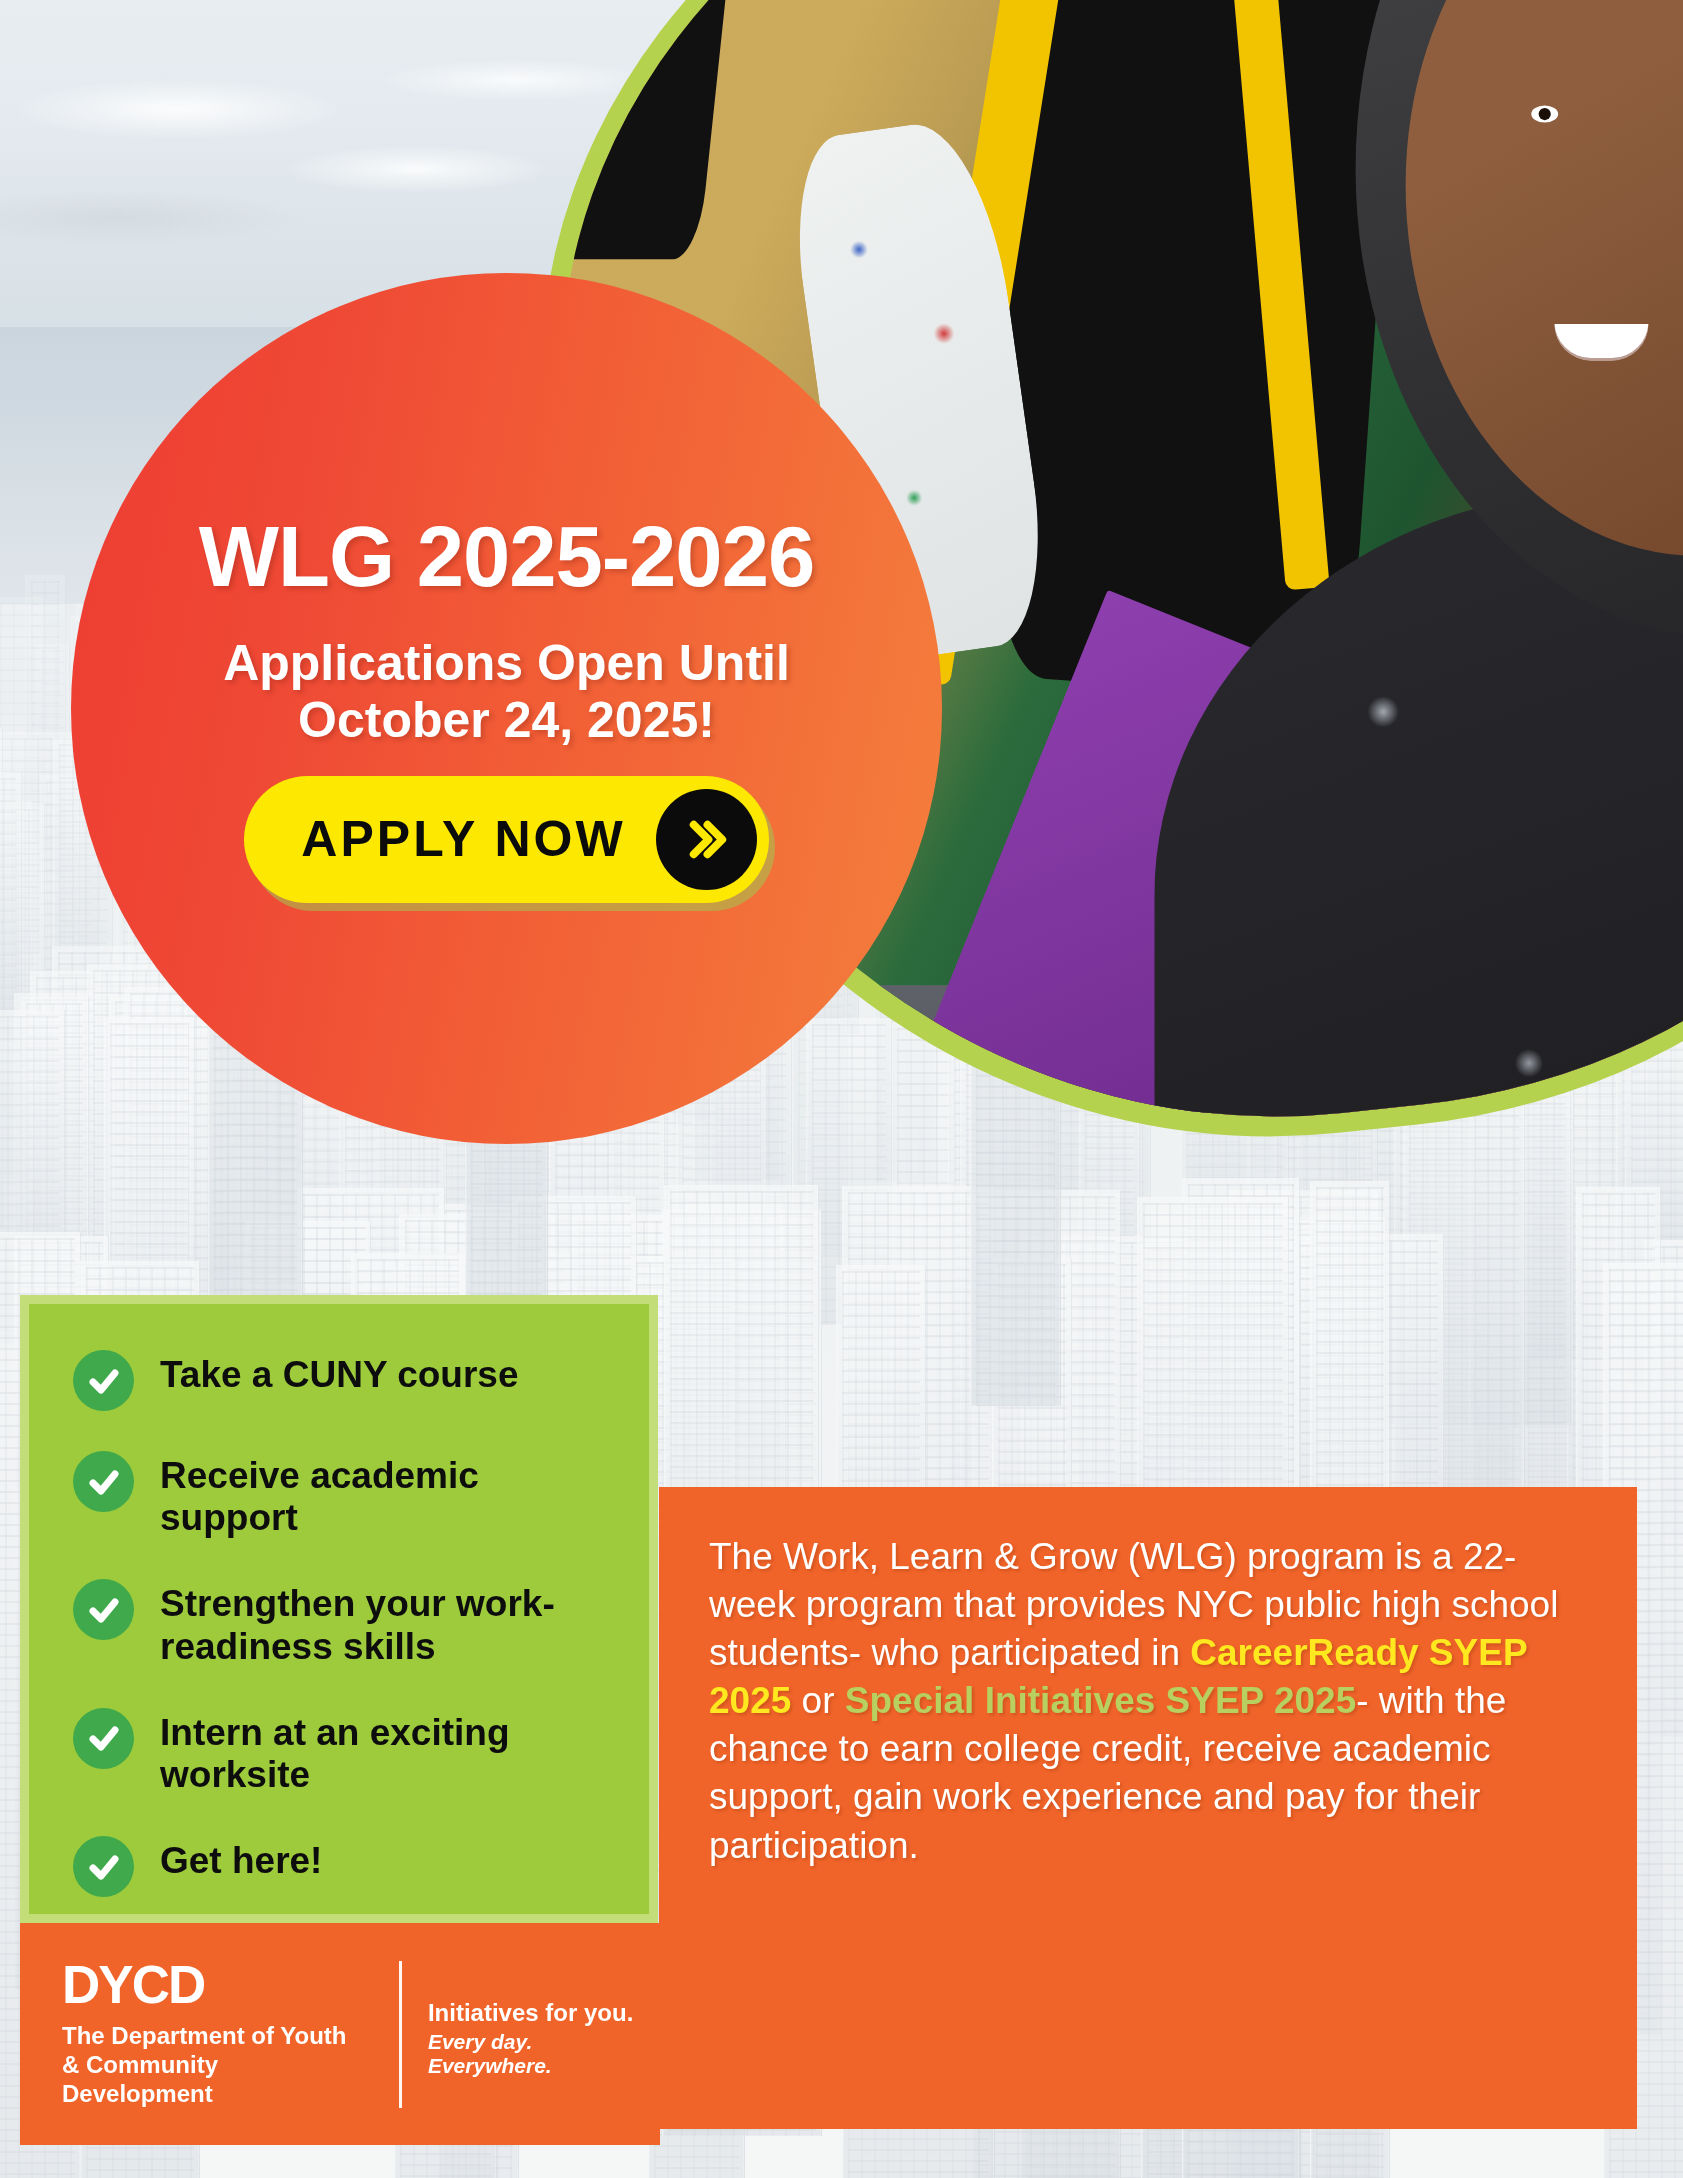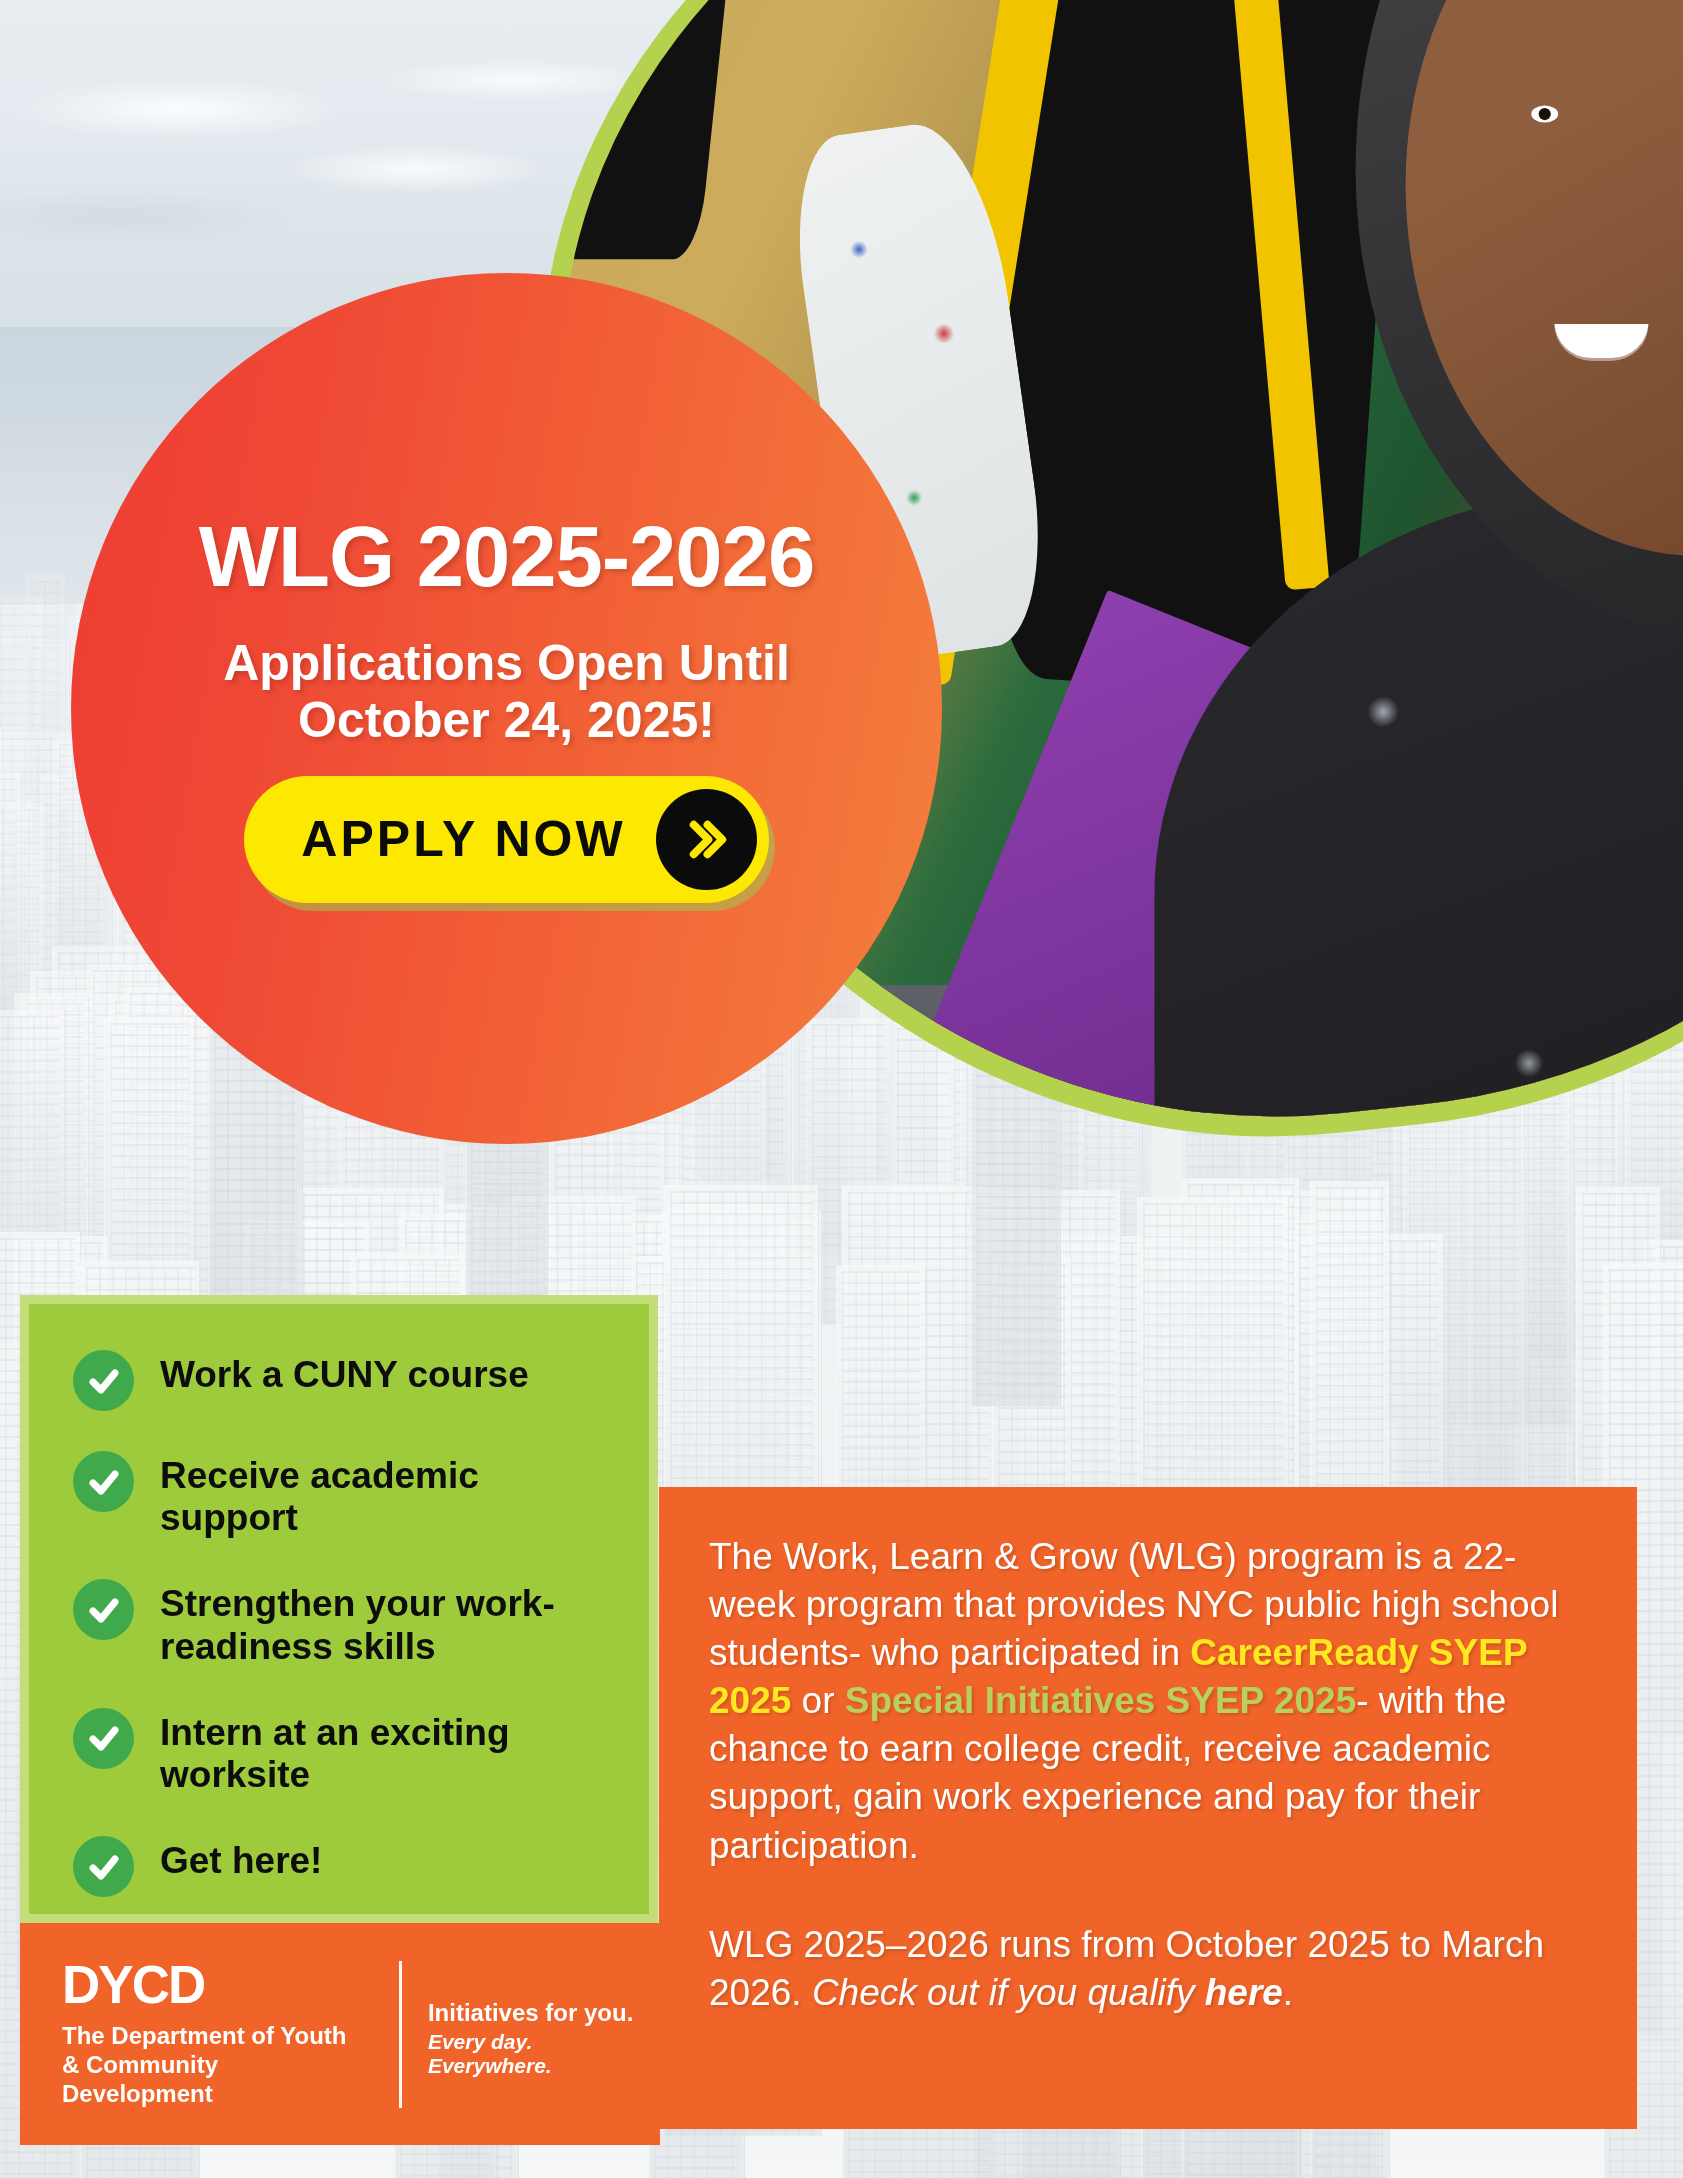--- a/index.html
+++ b/index.html
@@ -608,21 +608,21 @@
   </div>
 
   <div class="check-card">
 
     <div class="check-row">
       <span class="check-badge">
         <svg width="38" height="38" viewBox="0 0 38 38">
           <path d="M8 20 L16 28 L30 11" fill="none" stroke="#ffffff" stroke-width="7" stroke-linecap="round" stroke-linejoin="round"></path>
         </svg>
       </span>
-      <span class="check-text">Work a CUNY course</span>
+      <span class="check-text">Take a CUNY course</span>
     </div>
 
     <div class="check-row">
       <span class="check-badge">
         <svg width="38" height="38" viewBox="0 0 38 38">
           <path d="M8 20 L16 28 L30 11" fill="none" stroke="#ffffff" stroke-width="7" stroke-linecap="round" stroke-linejoin="round"></path>
         </svg>
       </span>
       <span class="check-text">Receive academic support</span>
     </div>
@@ -652,21 +652,20 @@
         </svg>
       </span>
       <span class="check-text">Get here!</span>
     </div>
 
   </div>
 
   <div class="copy-box">
     <p class="copy-p"><span>The Work, Learn &amp; Grow (WLG) program is a 22-week program that provides NYC public high school students- who participated in </span><span class="hl-yellow">CareerReady SYEP 2025</span><span> or </span><span class="hl-green">Special Initiatives SYEP 2025</span><span>- with the chance to earn college credit, receive academic support, gain work experience and pay for their participation.</span></p>
 
-    <p class="copy-p"><span>WLG 2025–2026 runs from October 2025 to March 2026. </span><span class="ital">Check out if you qualify </span><span class="ital-bold">here</span><span>.</span></p>
   </div>
 
   <div class="logo-band">
     <div class="dycd-block">
       <div class="dycd-mark">DYCD</div>
       <div class="dycd-tag">The Department of Youth
 &amp; Community Development</div>
     </div>
     <div class="logo-div"></div>
     <div class="nyc-block">

